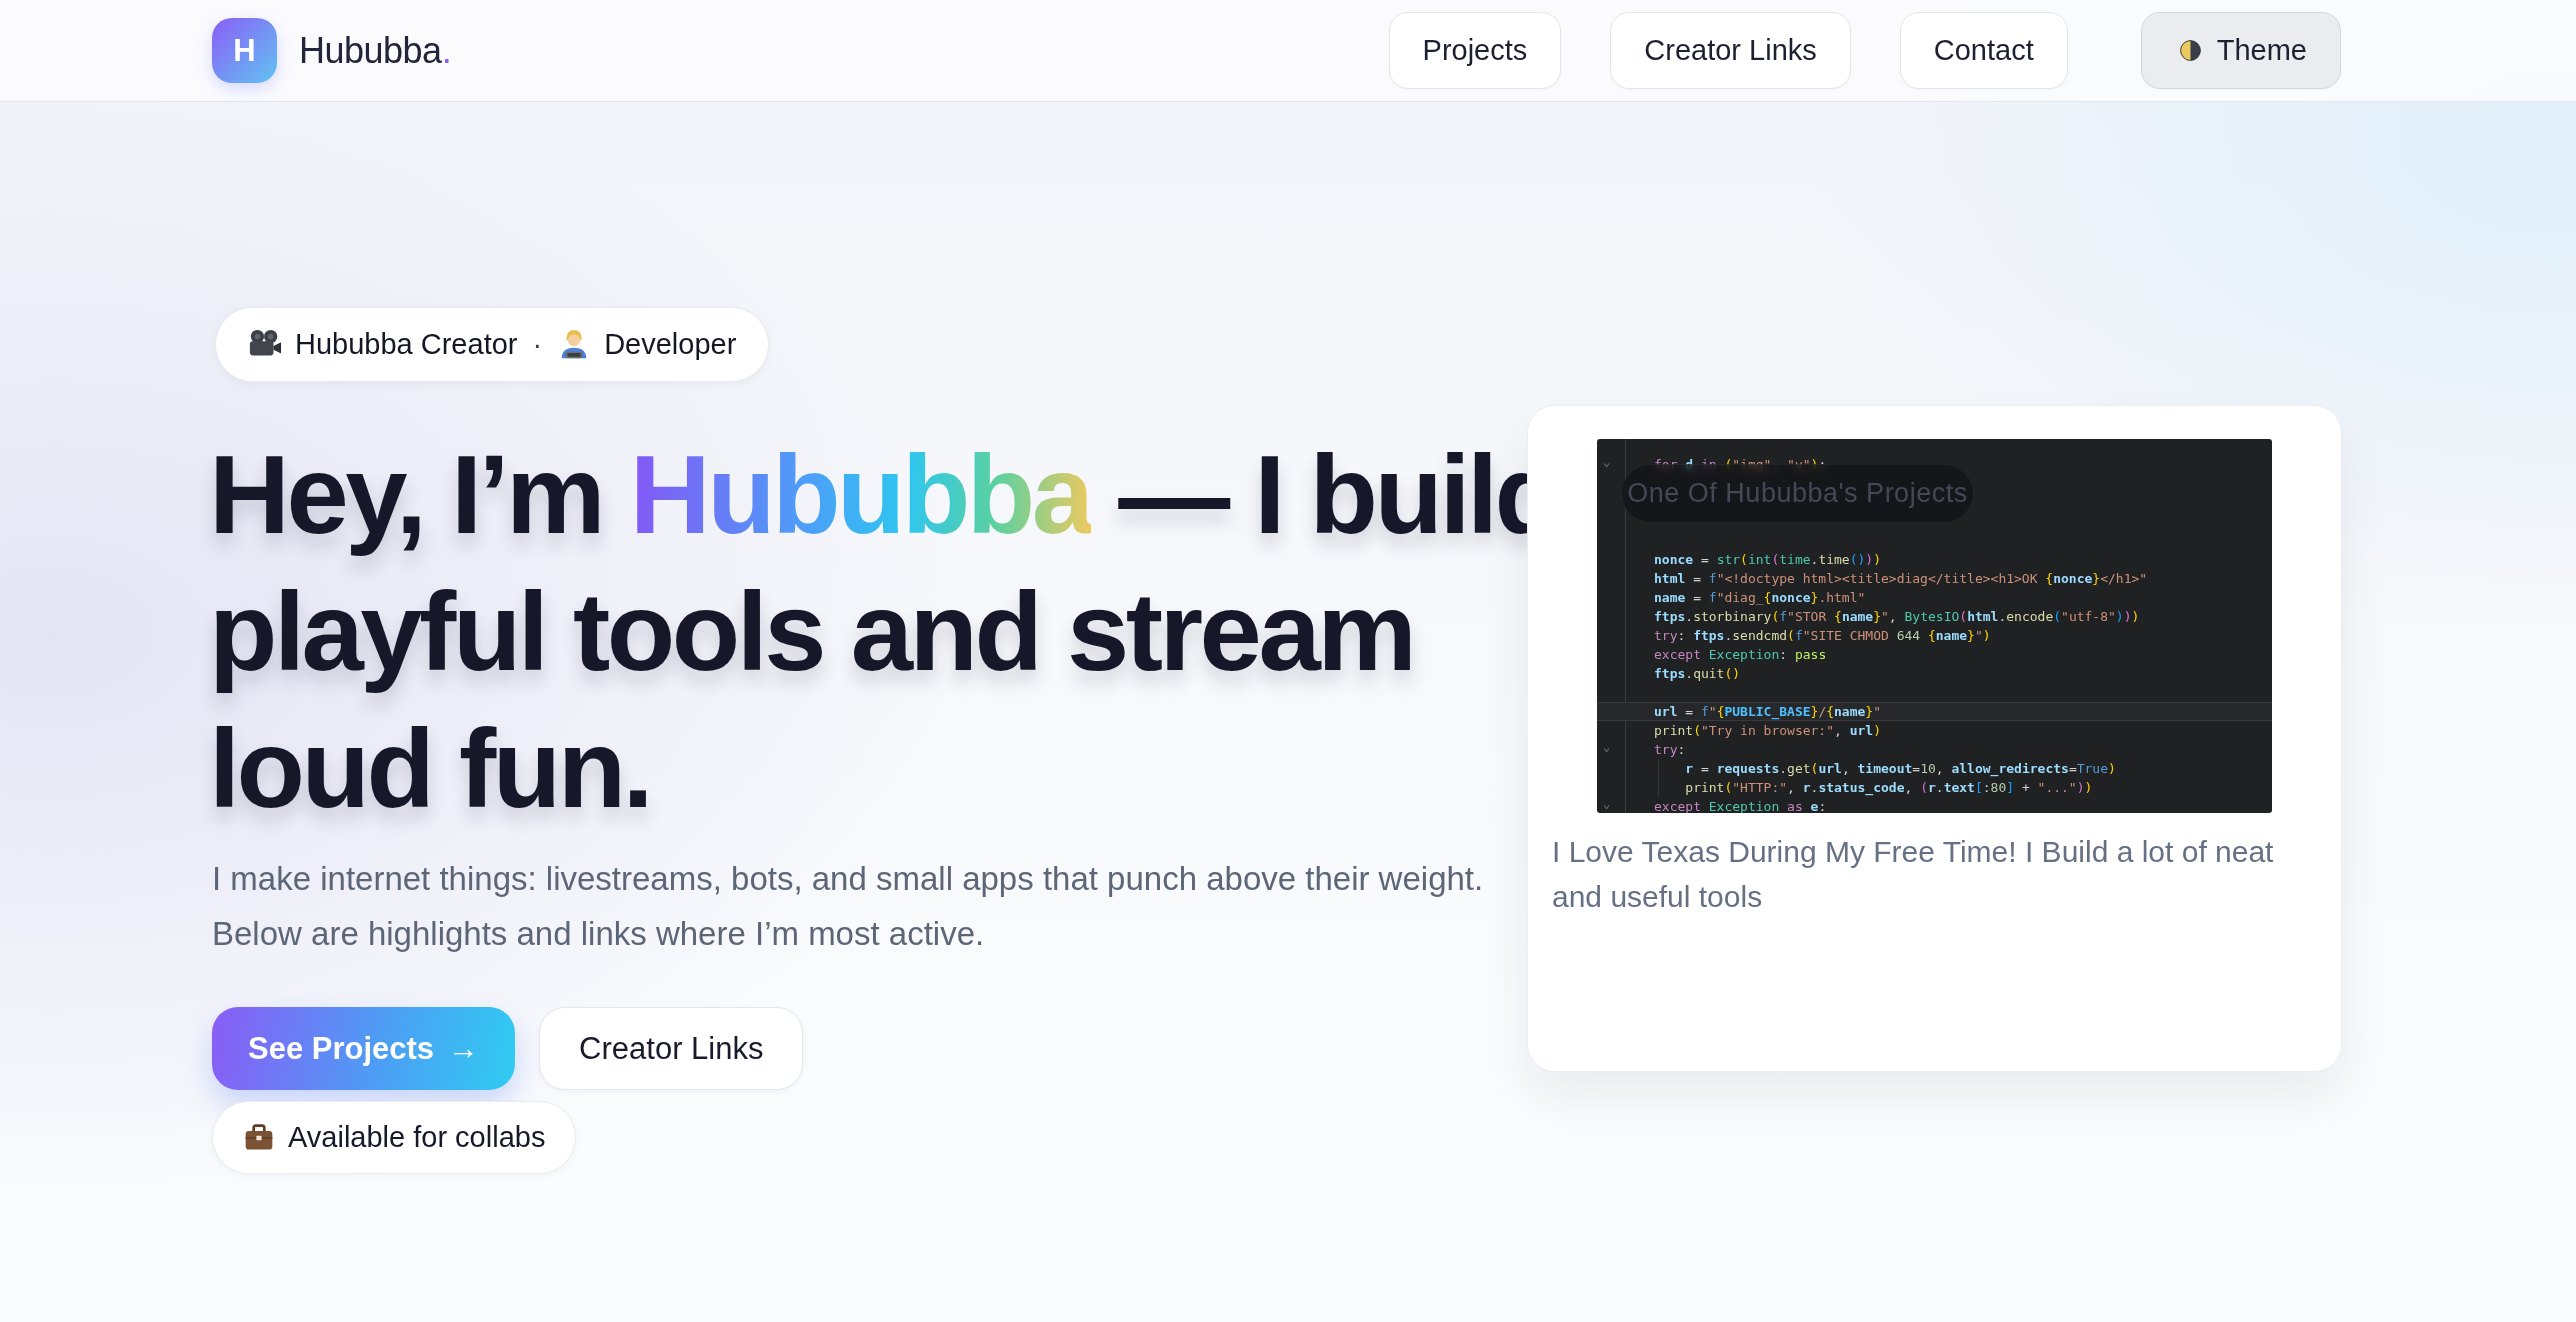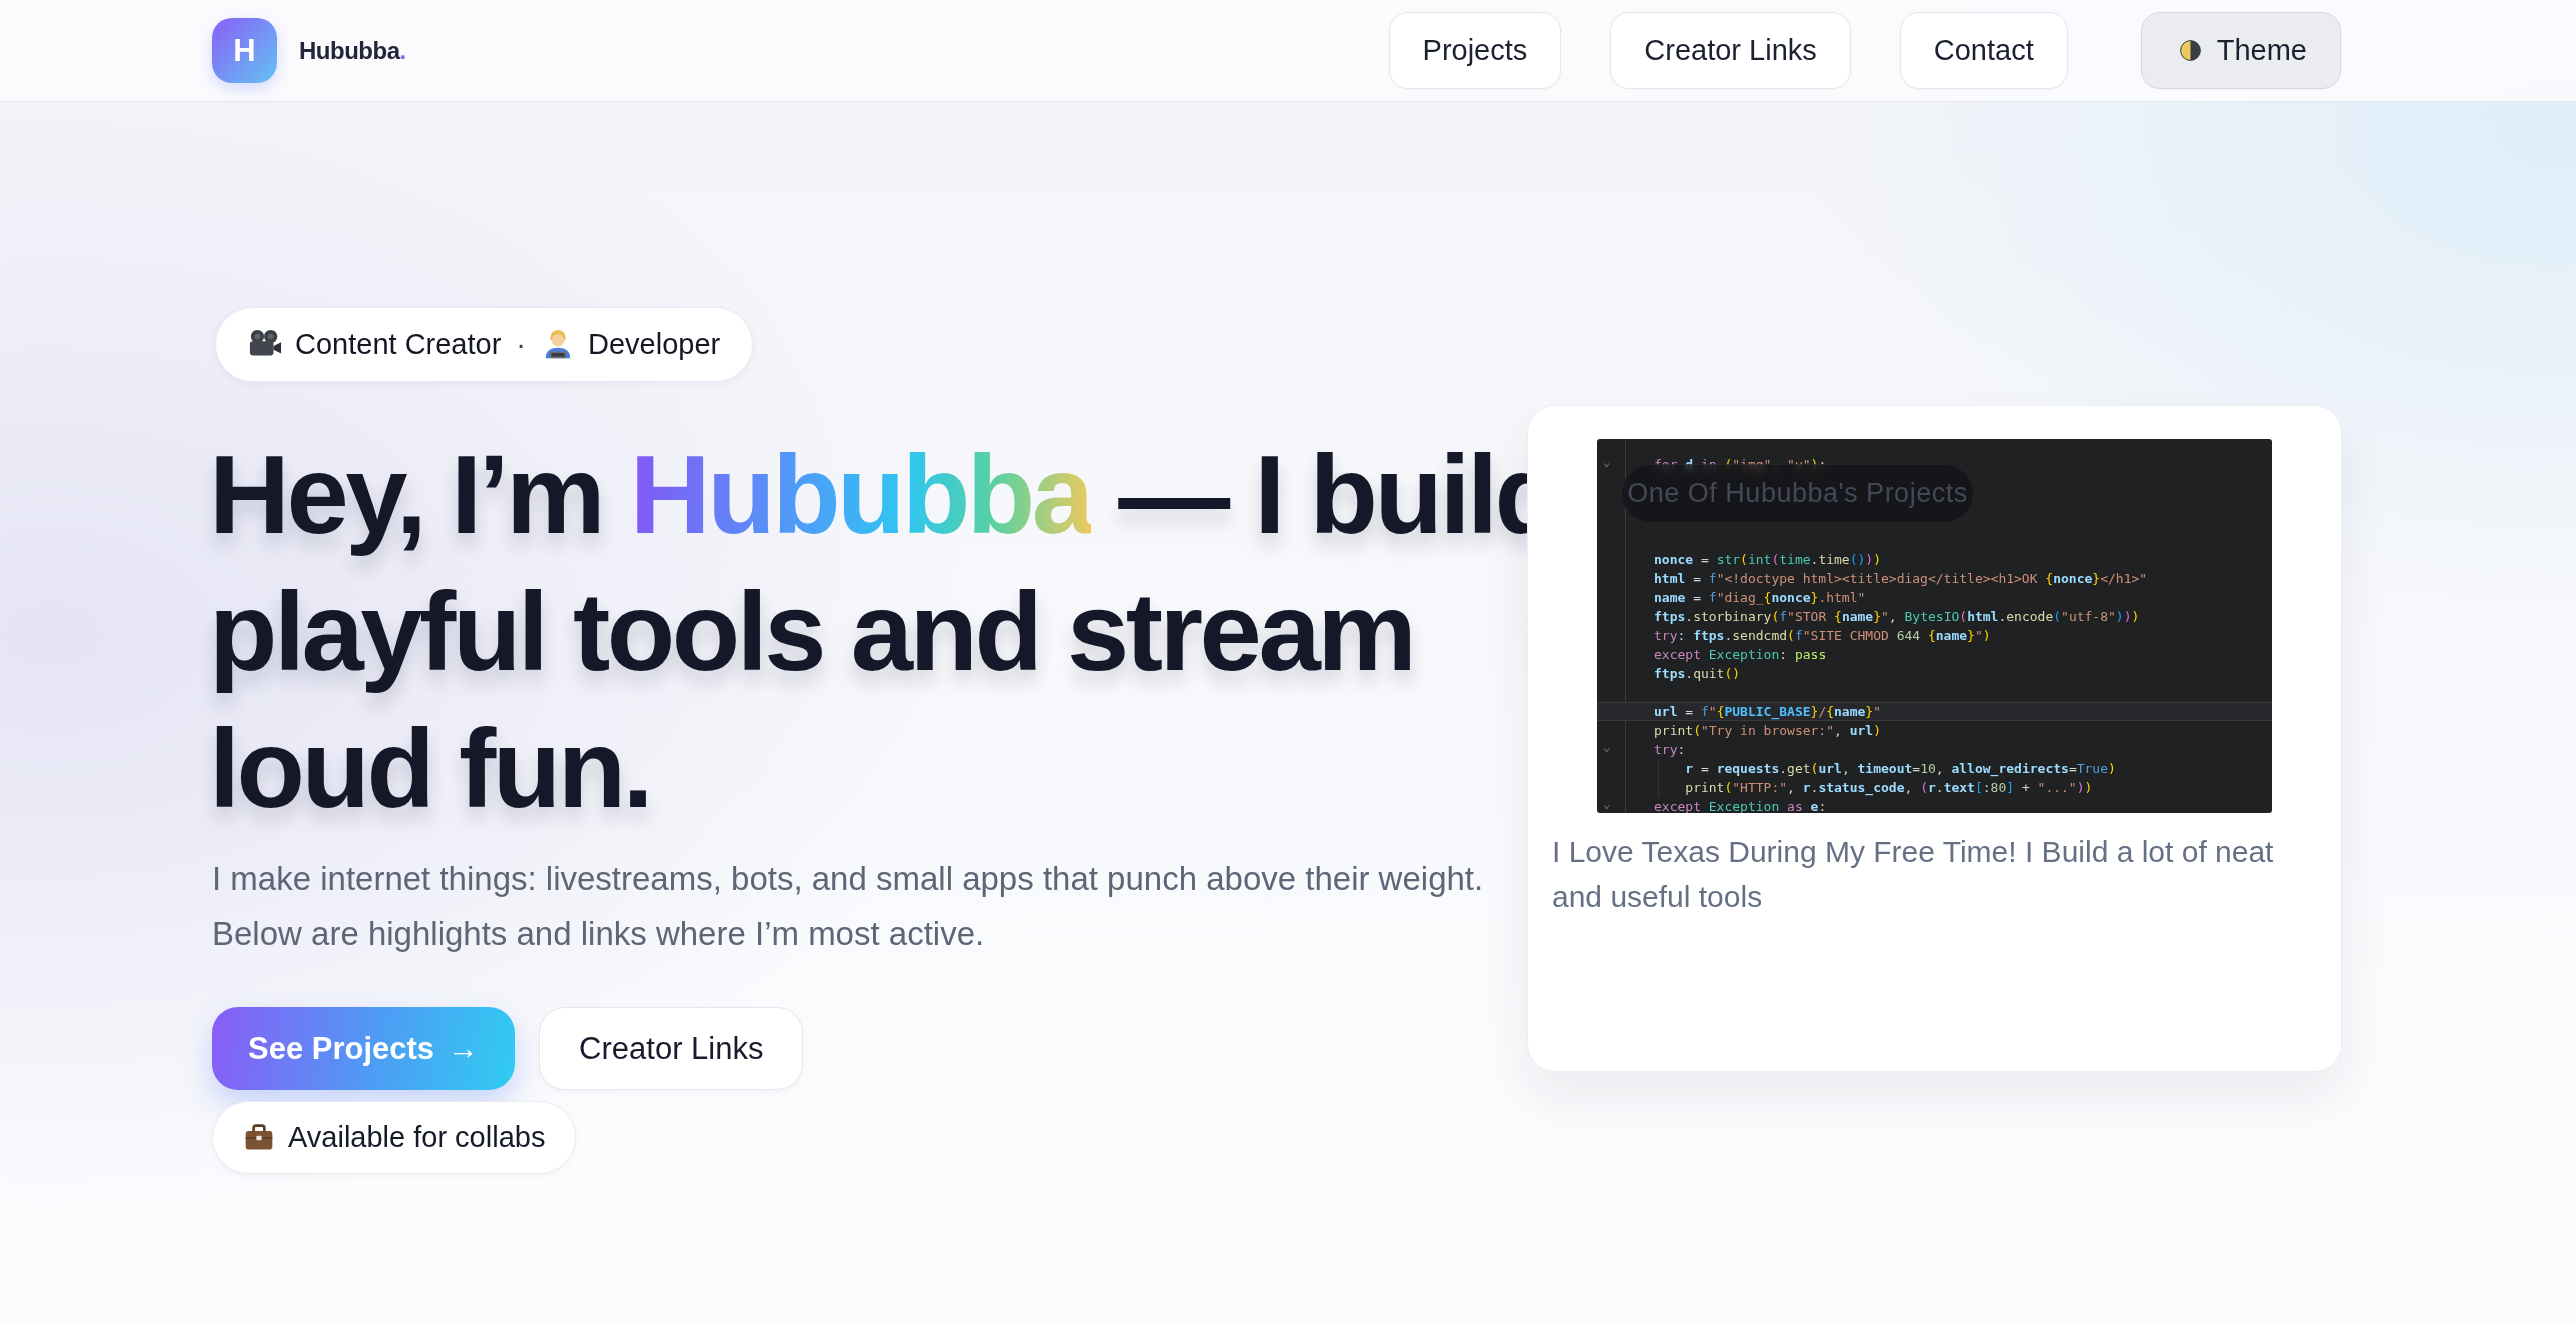--- a/index.html
+++ b/index.html
@@ -27,21 +27,21 @@
     z-index:5;
   }
   .brand { display:flex; align-items:center; gap:22px; cursor:pointer; }
   .logo {
     width:65px; height:65px; border-radius:20px;
     background:linear-gradient(135deg, var(--logo1,#8a5ef6) 0%, var(--logo2,#62c3f3) 100%);
     display:flex; align-items:center; justify-content:center;
     color:#fff; font-weight:700; font-size:31px;
     box-shadow:0 6px 16px rgba(110,120,245,0.25);
   }
-  .brand-name { font-size:24px; font-weight:700; letter-spacing:-0.5px; color:#23263a; }
+  .brand-name { font-size:36px; font-weight:400; letter-spacing:-0.5px; color:#23263a; }
   .brand-name .dot { color:var(--accent,#8b5cf6); }
   .nav { display:flex; align-items:center; gap:49px; }
   .nav-btn {
     height:77px; padding:0 33px; border-radius:19px;
     background:#ffffff; border:1px solid #e3e6ec;
     font-family:"Liberation Sans", sans-serif;
     font-size:29px; color:#1c2130; cursor:pointer;
     display:inline-flex; align-items:center; justify-content:center;
     box-shadow:0 1px 3px rgba(15,23,42,0.03);
   }
@@ -182,21 +182,21 @@
     <span class="icon">
         <svg viewBox="0 0 36 36">
           <circle cx="10" cy="9" r="7" fill="#3c4046"></circle>
           <circle cx="10" cy="9" r="3" fill="#60656c"></circle>
           <circle cx="24" cy="9" r="7" fill="#3c4046"></circle>
           <circle cx="24" cy="9" r="3" fill="#60656c"></circle>
           <rect x="2" y="14" width="25" height="15" rx="3" fill="#41464d"></rect>
           <path d="M27 19l8-4v12l-8-4z" fill="#2e3237"></path>
         </svg>
       </span>
-    <span>Content Creator</span>
+    <span>Hububba Creator</span>
     <span class="sep">·</span>
     <span class="icon">
         <svg viewBox="0 0 36 36">
           <path d="M10 10a8 8 0 0 1 16 0v3H10z" fill="#e9bd4f"></path>
           <circle cx="18" cy="13" r="6.5" fill="#f6cfa0"></circle>
           <path d="M5 32c0-8 6-11 13-11s13 3 13 11z" fill="#4b7fe0"></path>
           <rect x="9" y="25" width="18" height="7" rx="1.5" fill="#6a7076"></rect>
           <rect x="11" y="26.5" width="14" height="4" rx="1" fill="#3a3e43"></rect>
         </svg>
       </span>

